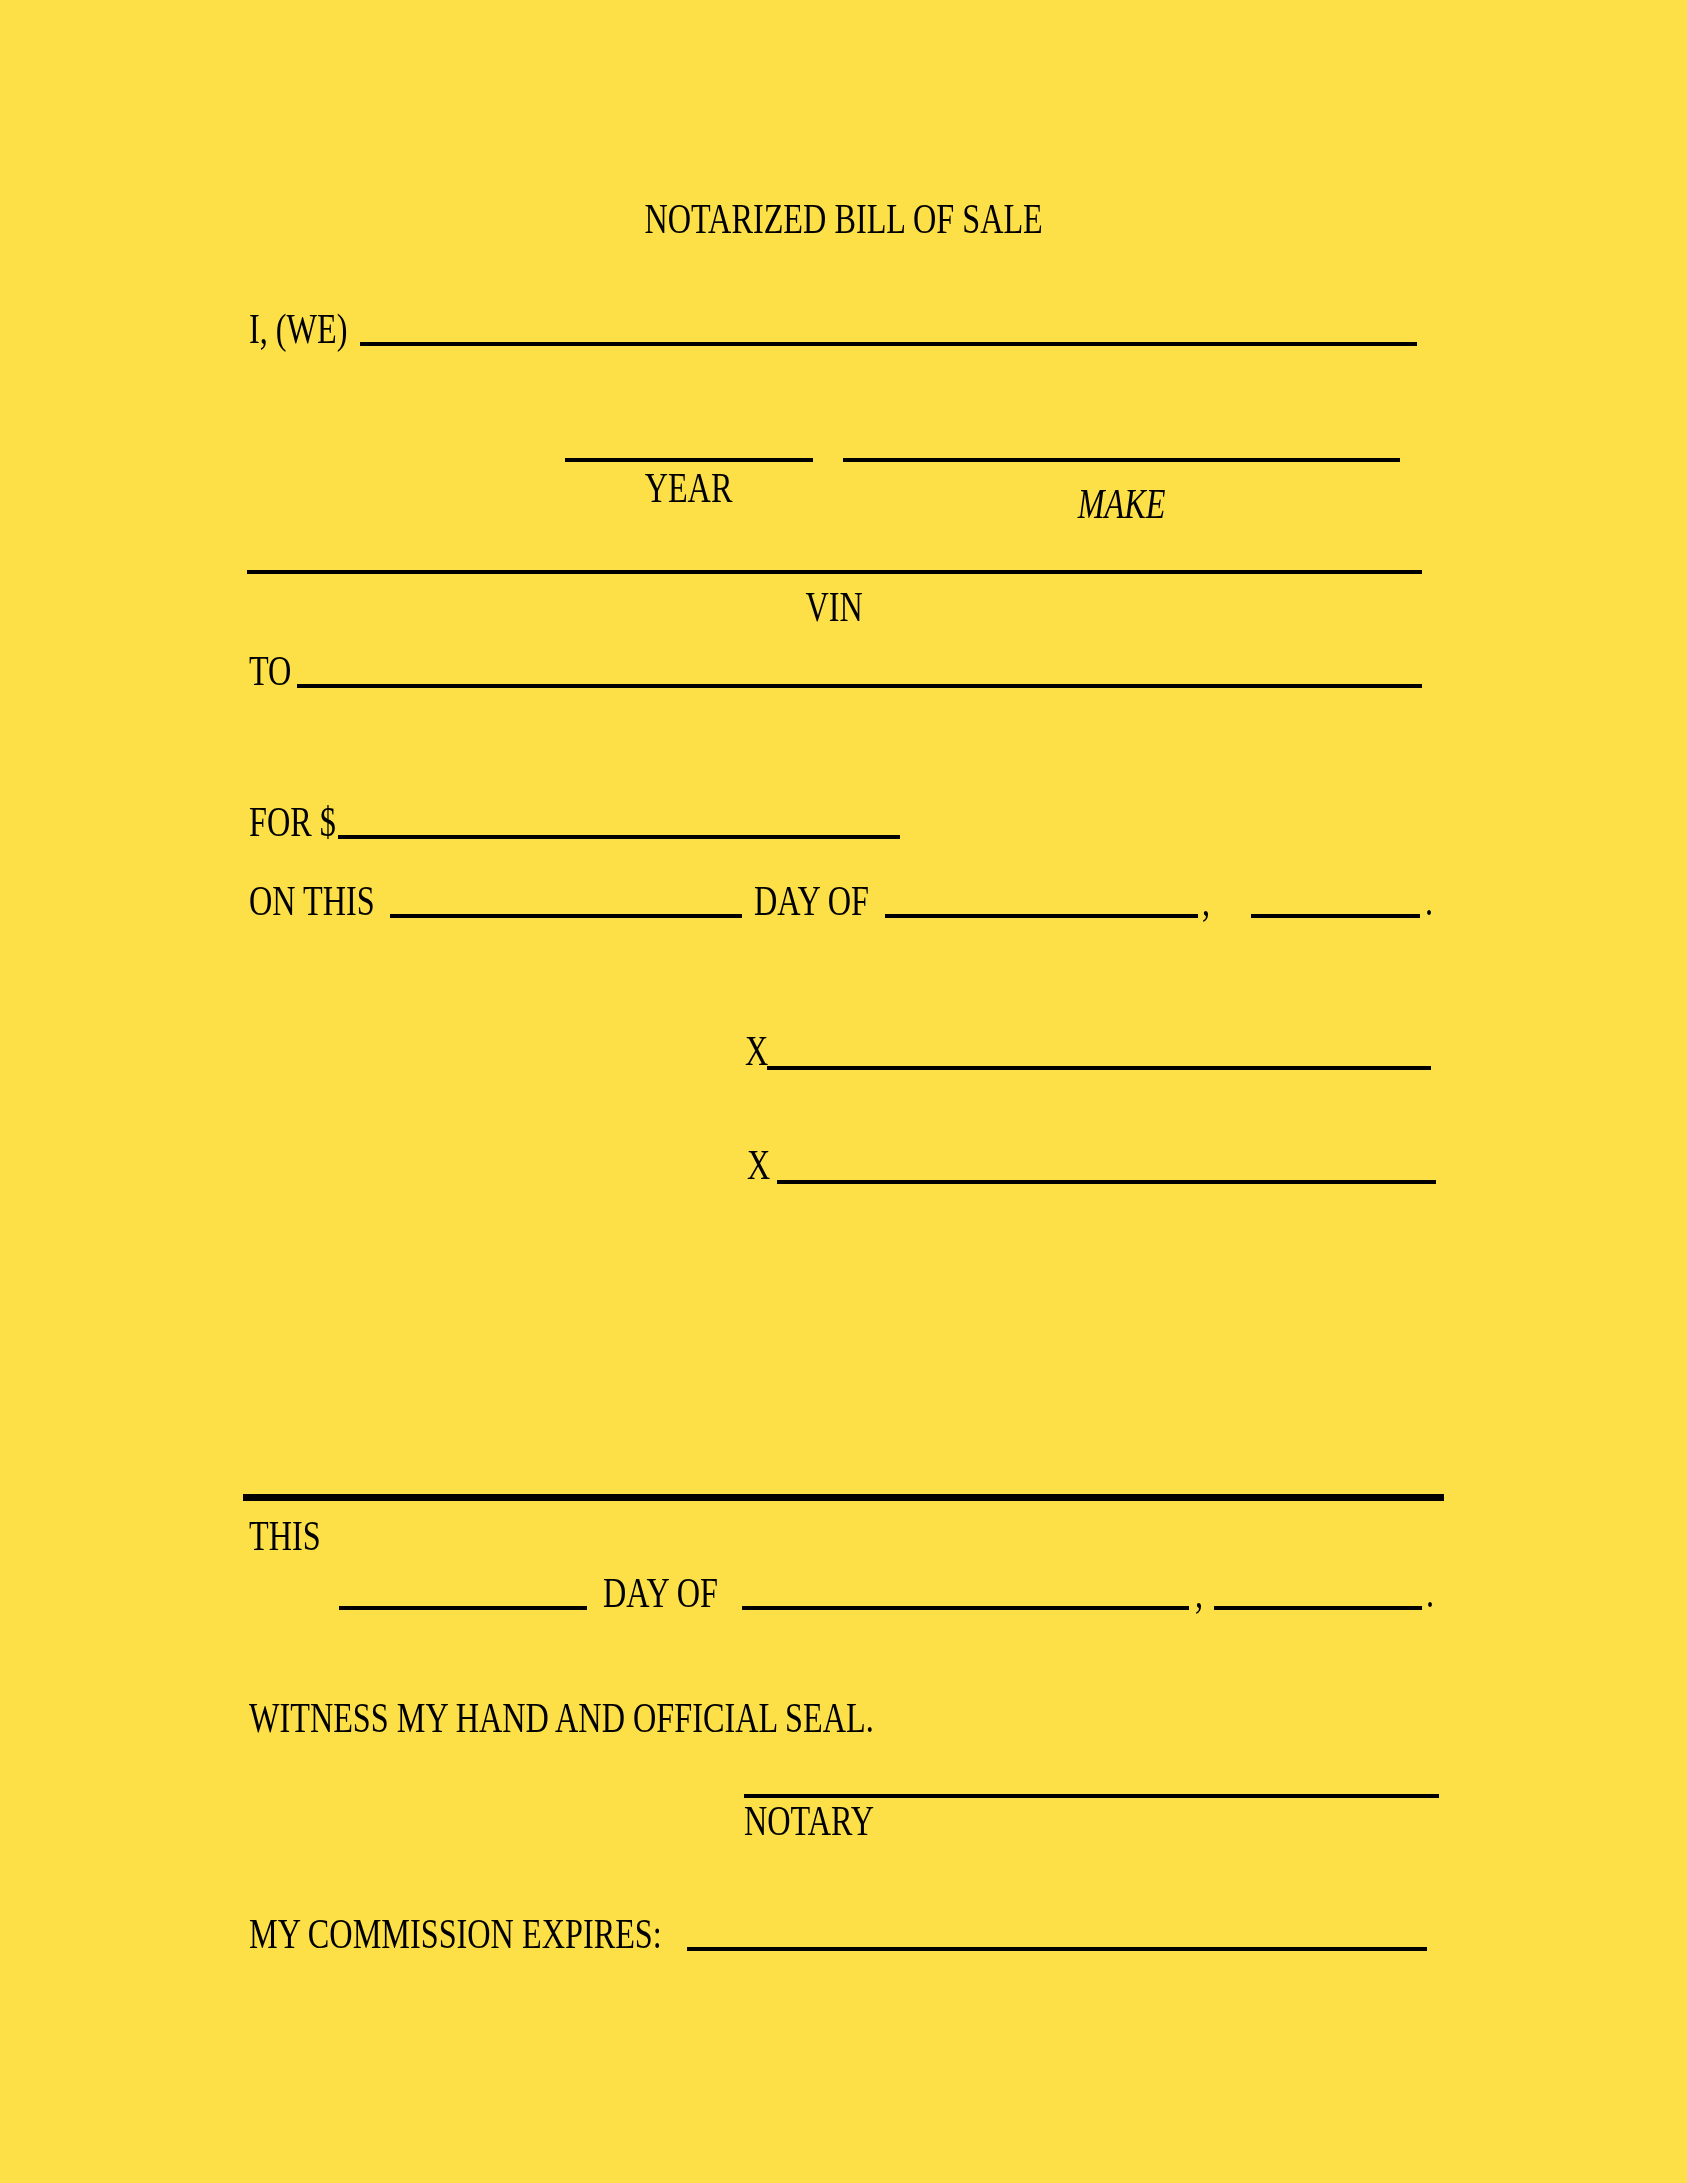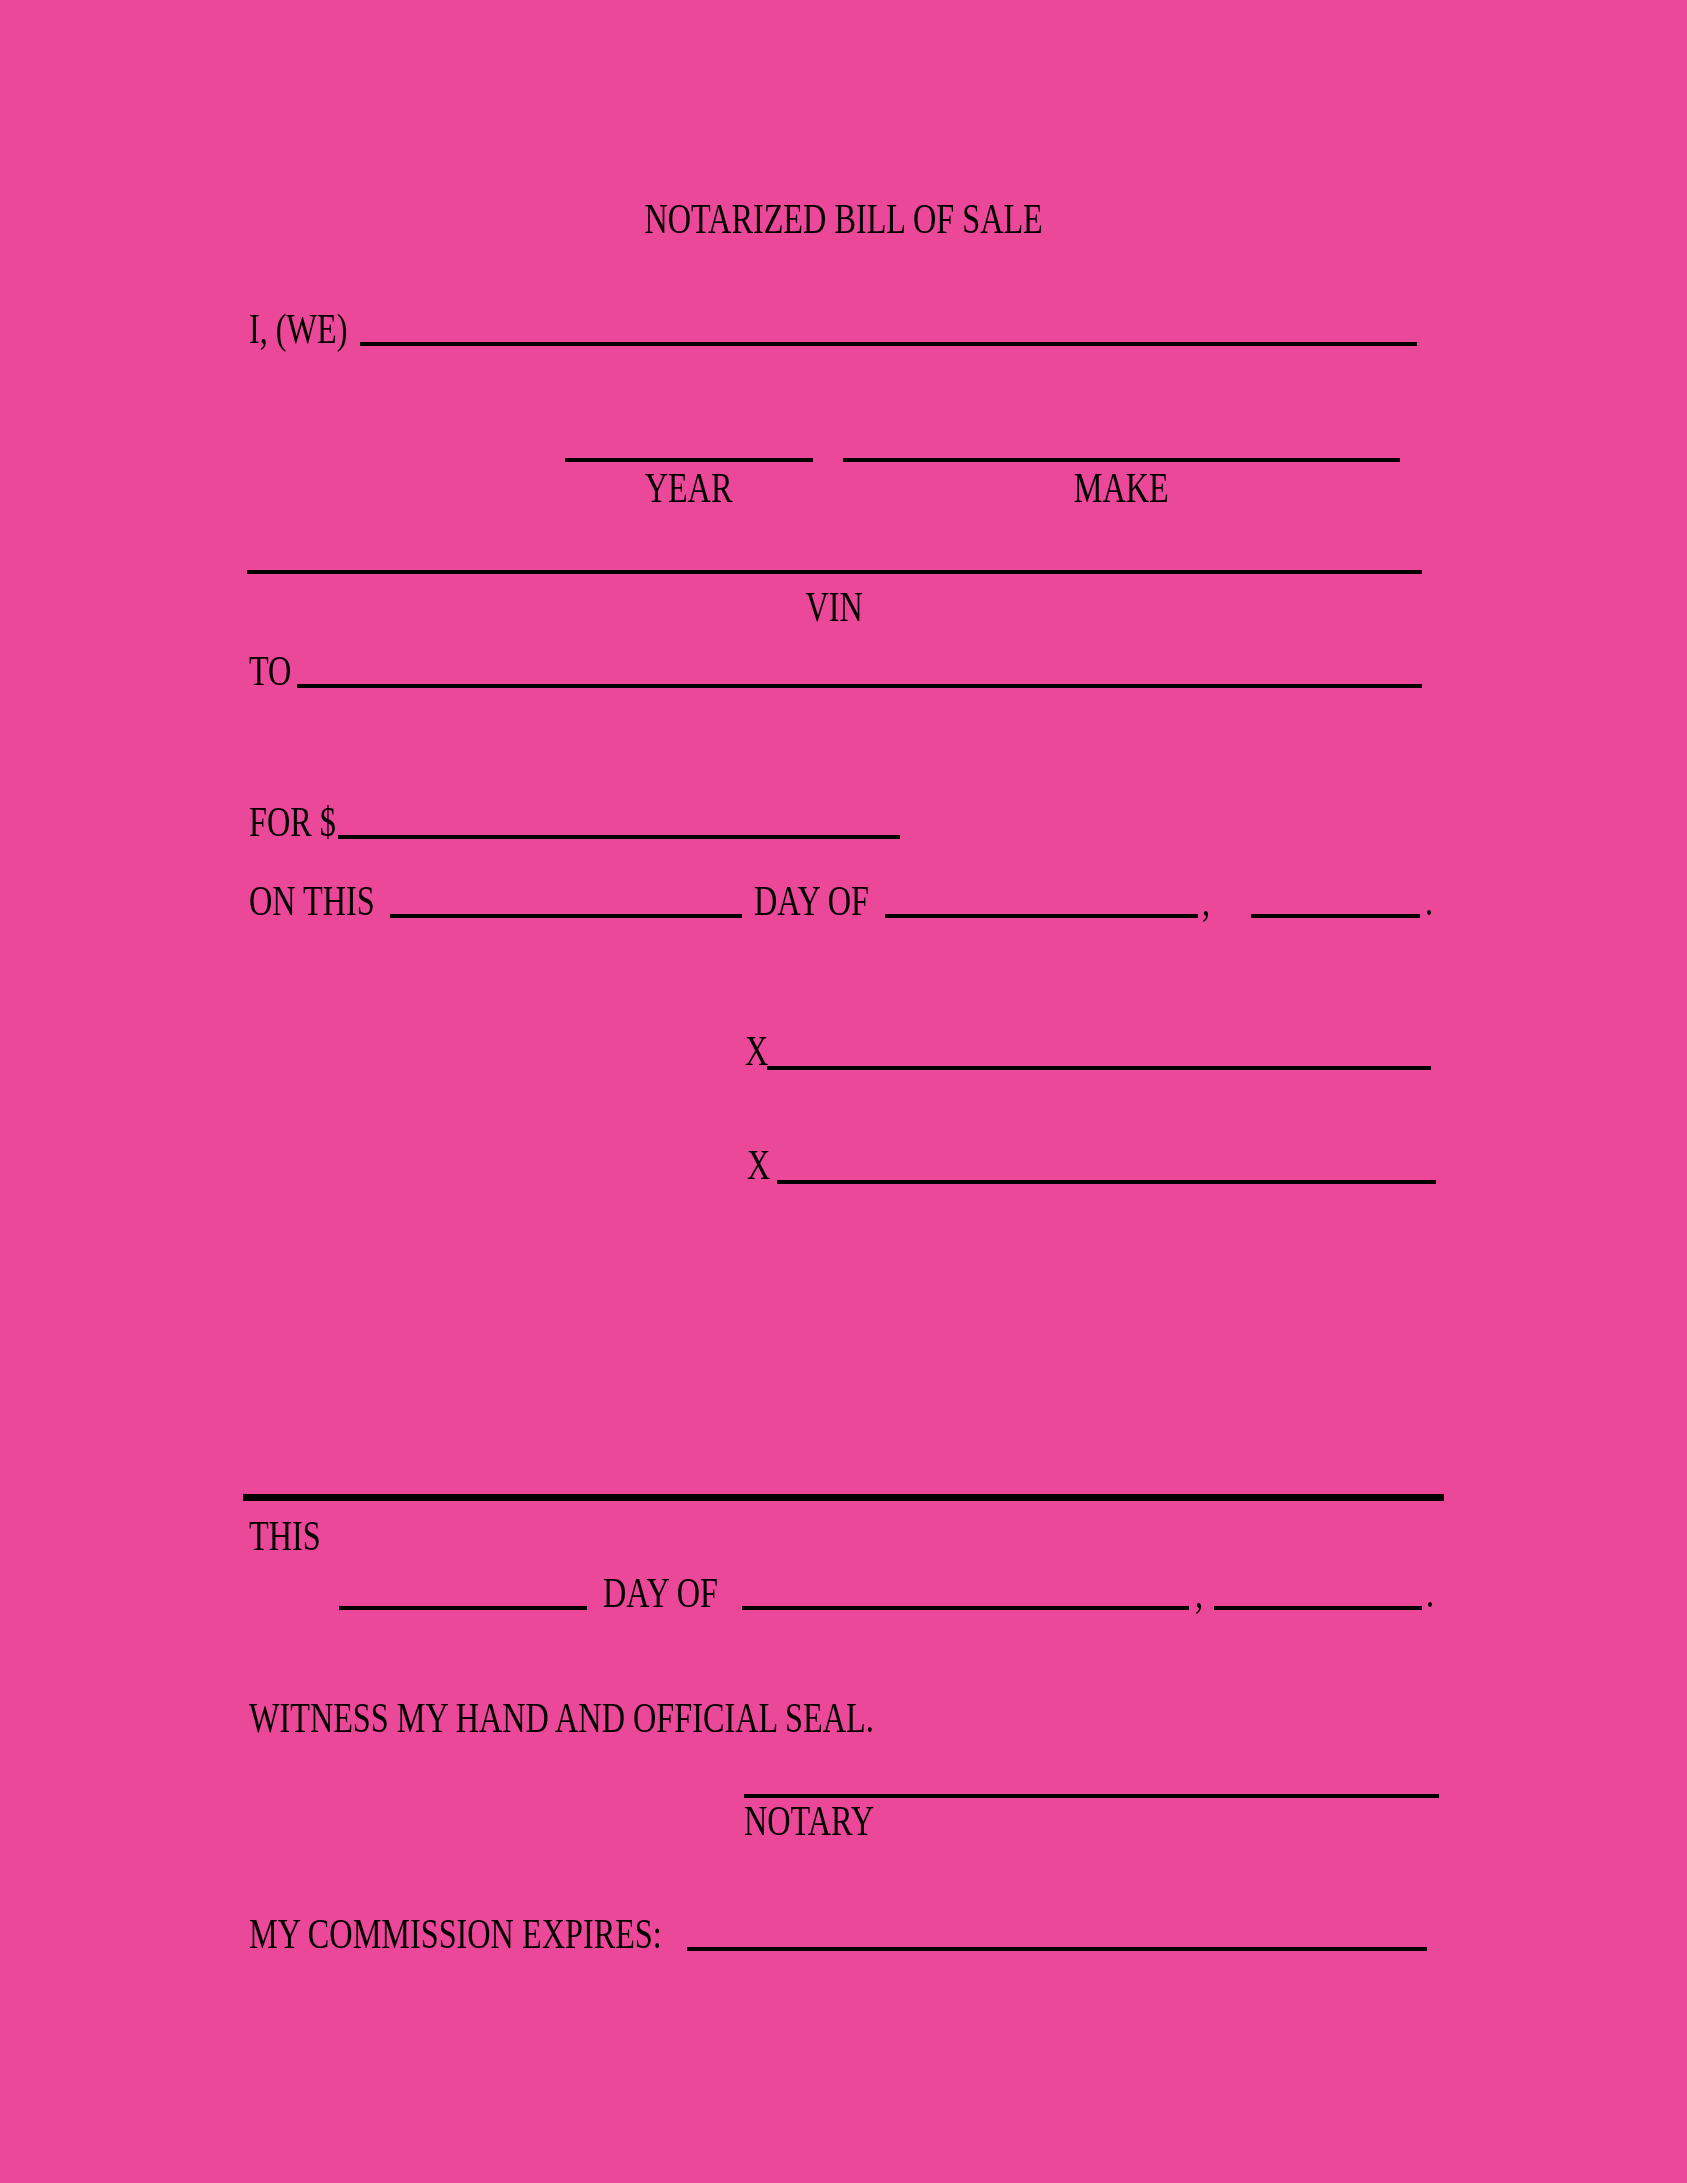--- a/index.html
+++ b/index.html
@@ -1,20 +1,20 @@
 <!DOCTYPE html>
 <html style="font-size:14px"><head>
 <meta charset="utf-8">
 <style>
   html,body{margin:0;padding:0;background:#ffffff;}
   .doc{
     position:relative;
     width:1687px;
     height:2184px;
-    background:#ec4899;
+    background:#fde047;
     font-family:"Liberation Serif", serif;
     color:#000000;
     overflow:hidden;
   }
   .t{
     position:absolute;
     font-size:43px;
     line-height:1;
     white-space:nowrap;
     color:#000000;
@@ -49,21 +49,21 @@
   <div class="t" style="left:249px;top:307px;">
     <span>I, (WE)</span>
   </div>
   <div class="line" style="left:360px;top:342px;width:1057px;"></div>
 
   <div class="line" style="left:565px;top:458px;width:248px;"></div>
   <div class="line" style="left:843px;top:458px;width:557px;"></div>
   <div class="t center" style="left:565px;top:466px;width:248px;">
     <span>YEAR</span>
   </div>
-  <div class="t center" style="left:843px;top:466px;width:557px;">
+  <div class="t center" style="left:843px;top:482px;width:557px;font-style:italic;">
     <span>MAKE</span>
   </div>
 
   <div class="line" style="left:247px;top:570px;width:1175px;"></div>
   <div class="t center" style="left:247px;top:585px;width:1175px;">
     <span>VIN</span>
   </div>
 
   <div class="t" style="left:249px;top:649px;">
     <span>TO</span>

